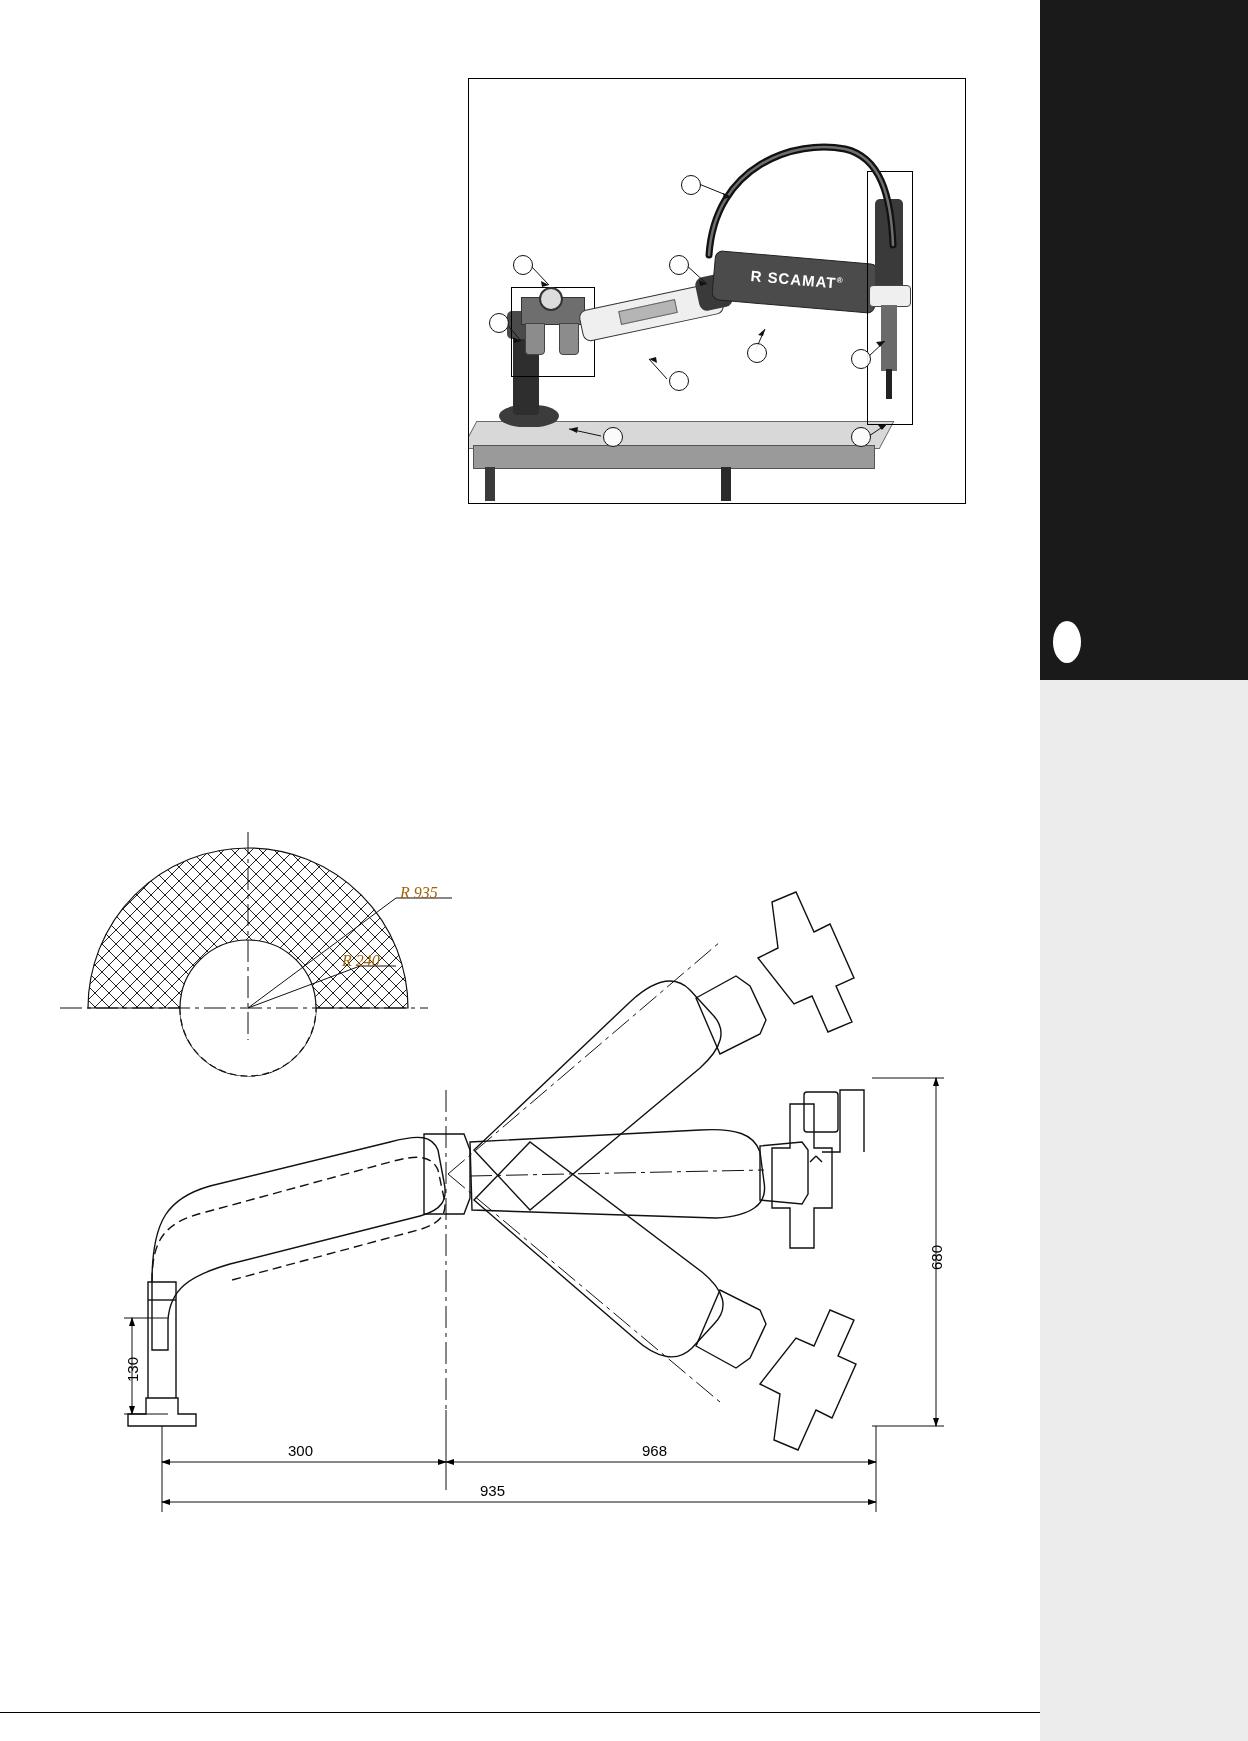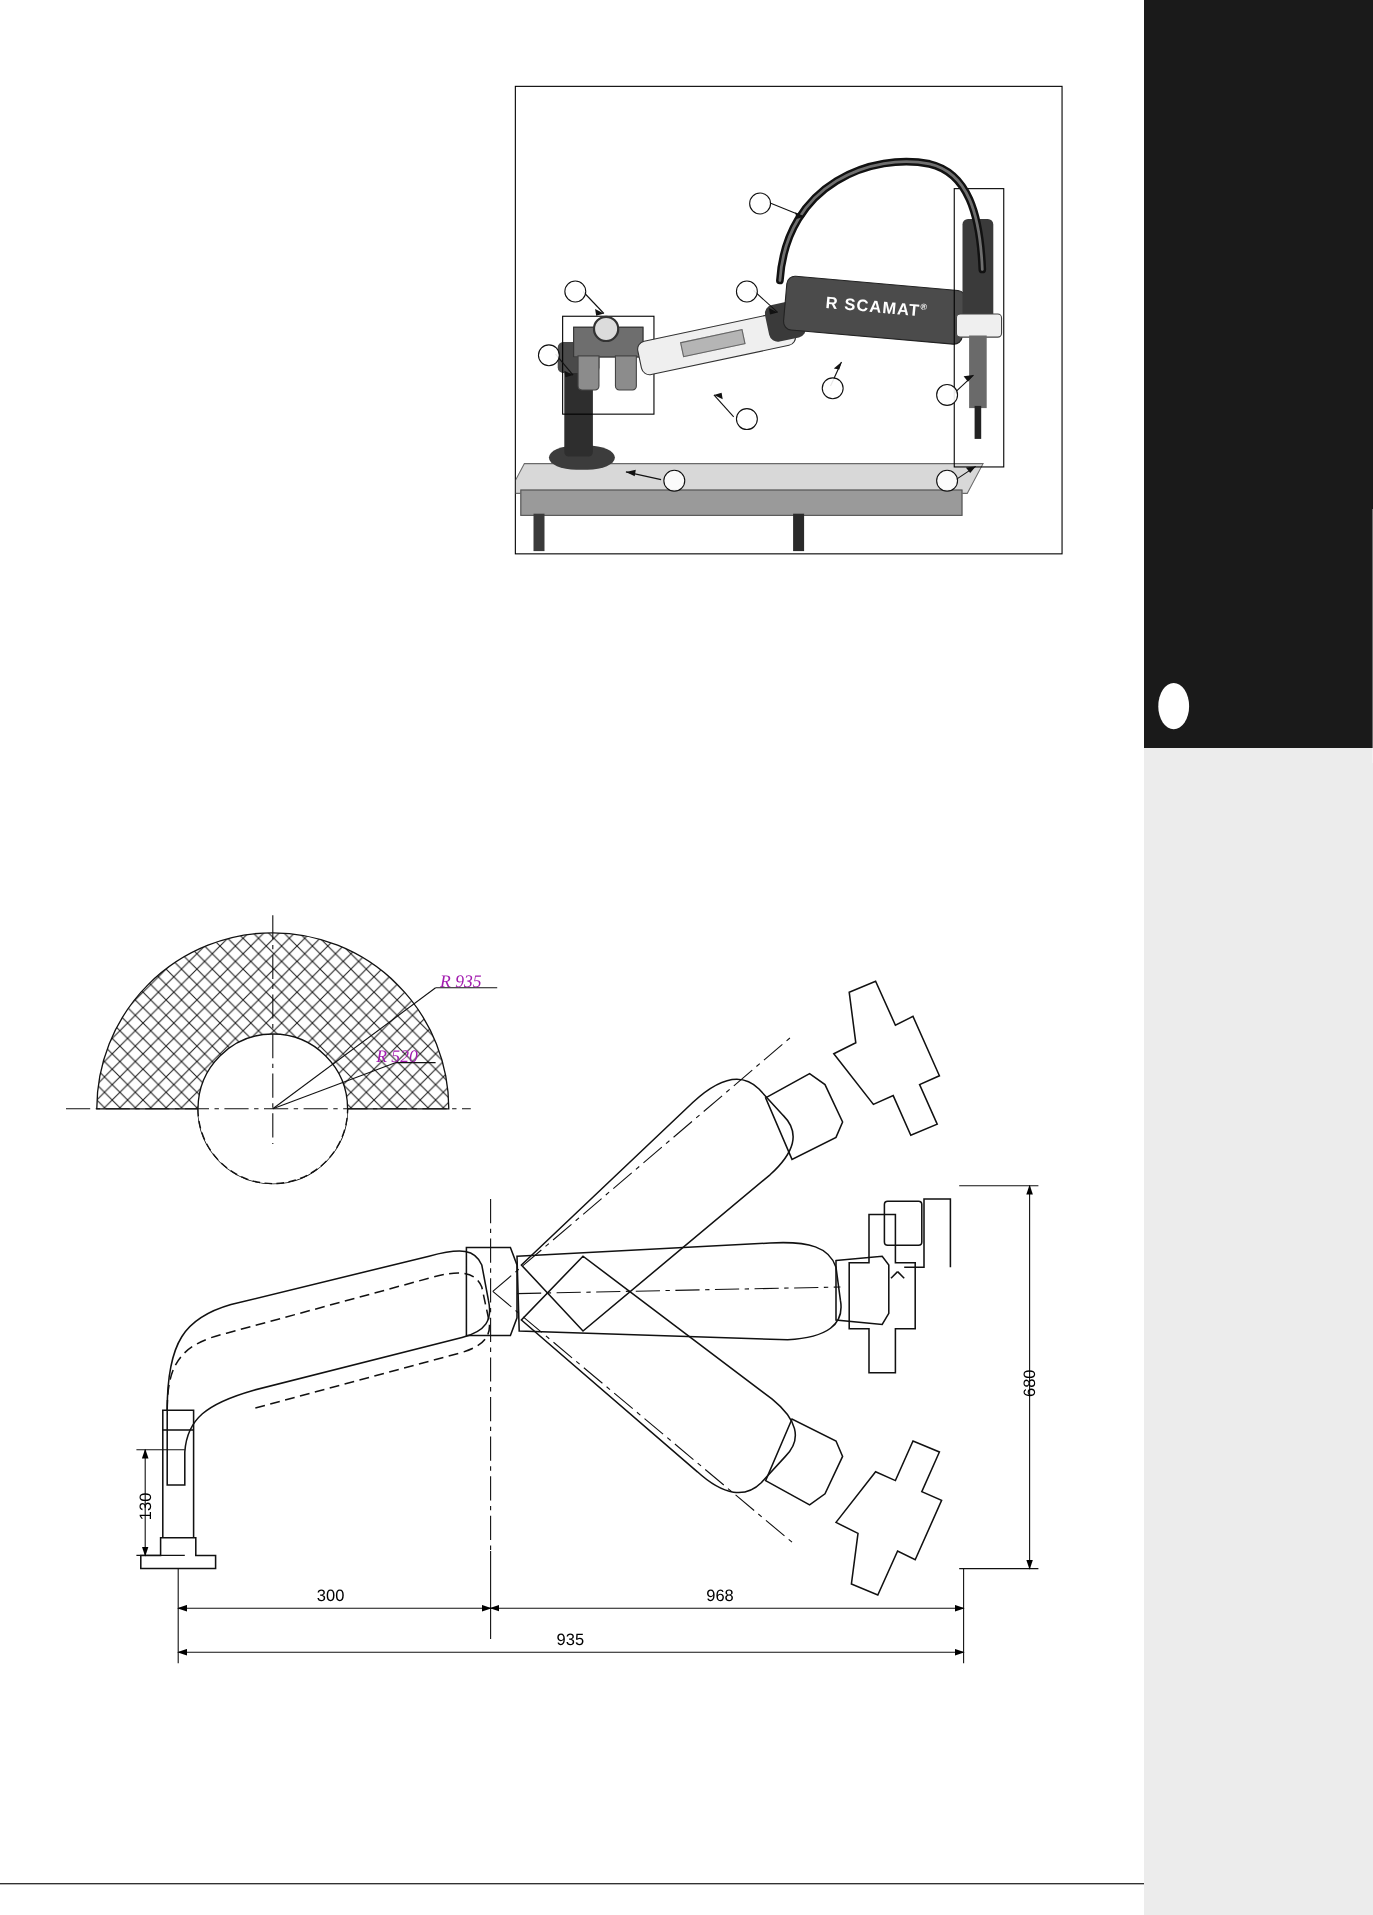--- a/index.html
+++ b/index.html
@@ -306,21 +306,21 @@
   }
   .dim-label.vertical {
     transform: rotate(-90deg);
     transform-origin: left top;
   }
   .radius-label {
     position: absolute;
     font-family: "Liberation Serif", serif;
     font-style: italic;
     font-size: 16px;
-    color: #a21caf;
+    color: #a16207;
   }
 
   
   .footer-rule {
     position: absolute;
     left: 0;
     top: 1712px;
     width: 1040px;
     height: 1px;
     background: #000;
@@ -514,23 +514,23 @@
       <line x1="386" y1="672" x2="816" y2="672" marker-start="url(#arrS)" marker-end="url(#arr)"></line>
 
       <line x1="102" y1="712" x2="816" y2="712" marker-start="url(#arrS)" marker-end="url(#arr)"></line>
       <line x1="102" y1="700" x2="102" y2="722"></line>
       <line x1="816" y1="700" x2="816" y2="722"></line>
     </g>
   </svg>
 
   
   <div class="radius-label" style="left:340px; top:94px;">R 935</div>
-  <div class="radius-label" style="left:282px; top:162px;">R 520</div>
+  <div class="radius-label" style="left:282px; top:162px;">R 240</div>
 
   <div class="dim-label vertical" style="left:868px; top:480px;">680</div>
   <div class="dim-label vertical" style="left:64px; top:592px;">130</div>
 
   <div class="dim-label" style="left:228px; top:652px;">300</div>
   <div class="dim-label" style="left:582px; top:652px;">968</div>
-  <div class="dim-label" style="left:446px; top:692px;">935</div>
+  <div class="dim-label" style="left:420px; top:692px;">935</div>
 </div>
 
 <div class="footer-rule"></div>
 
 </body></html>

